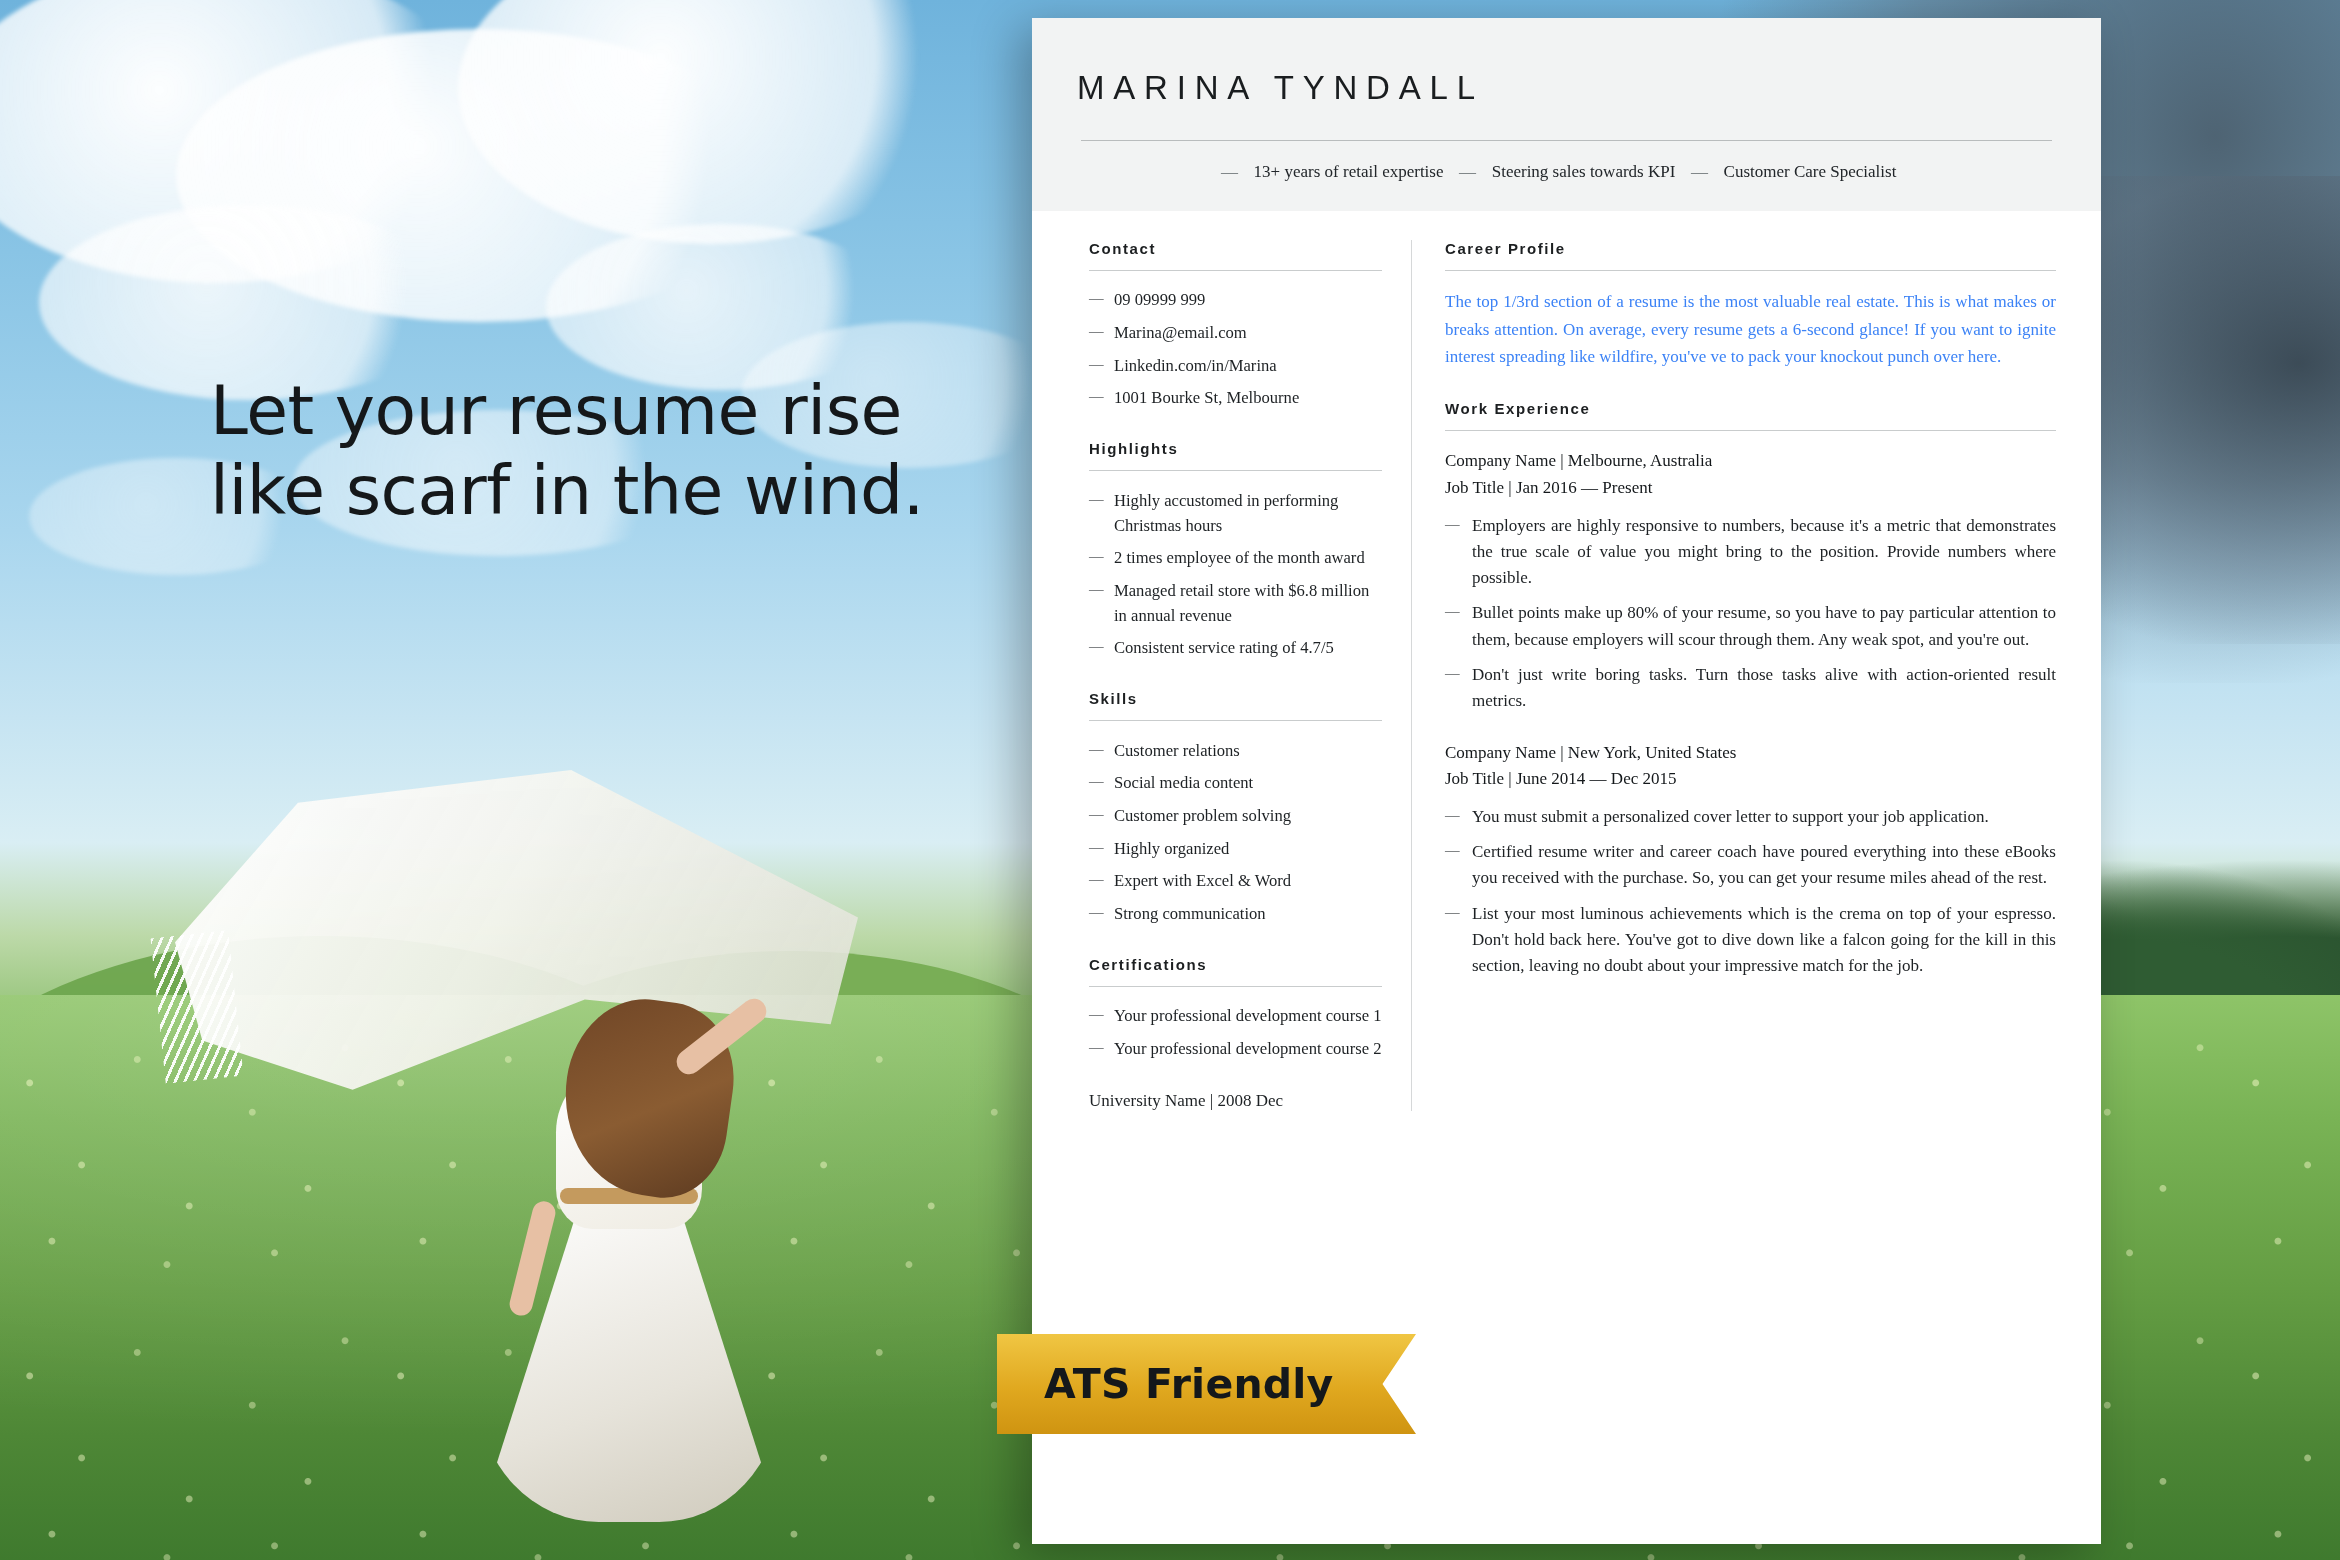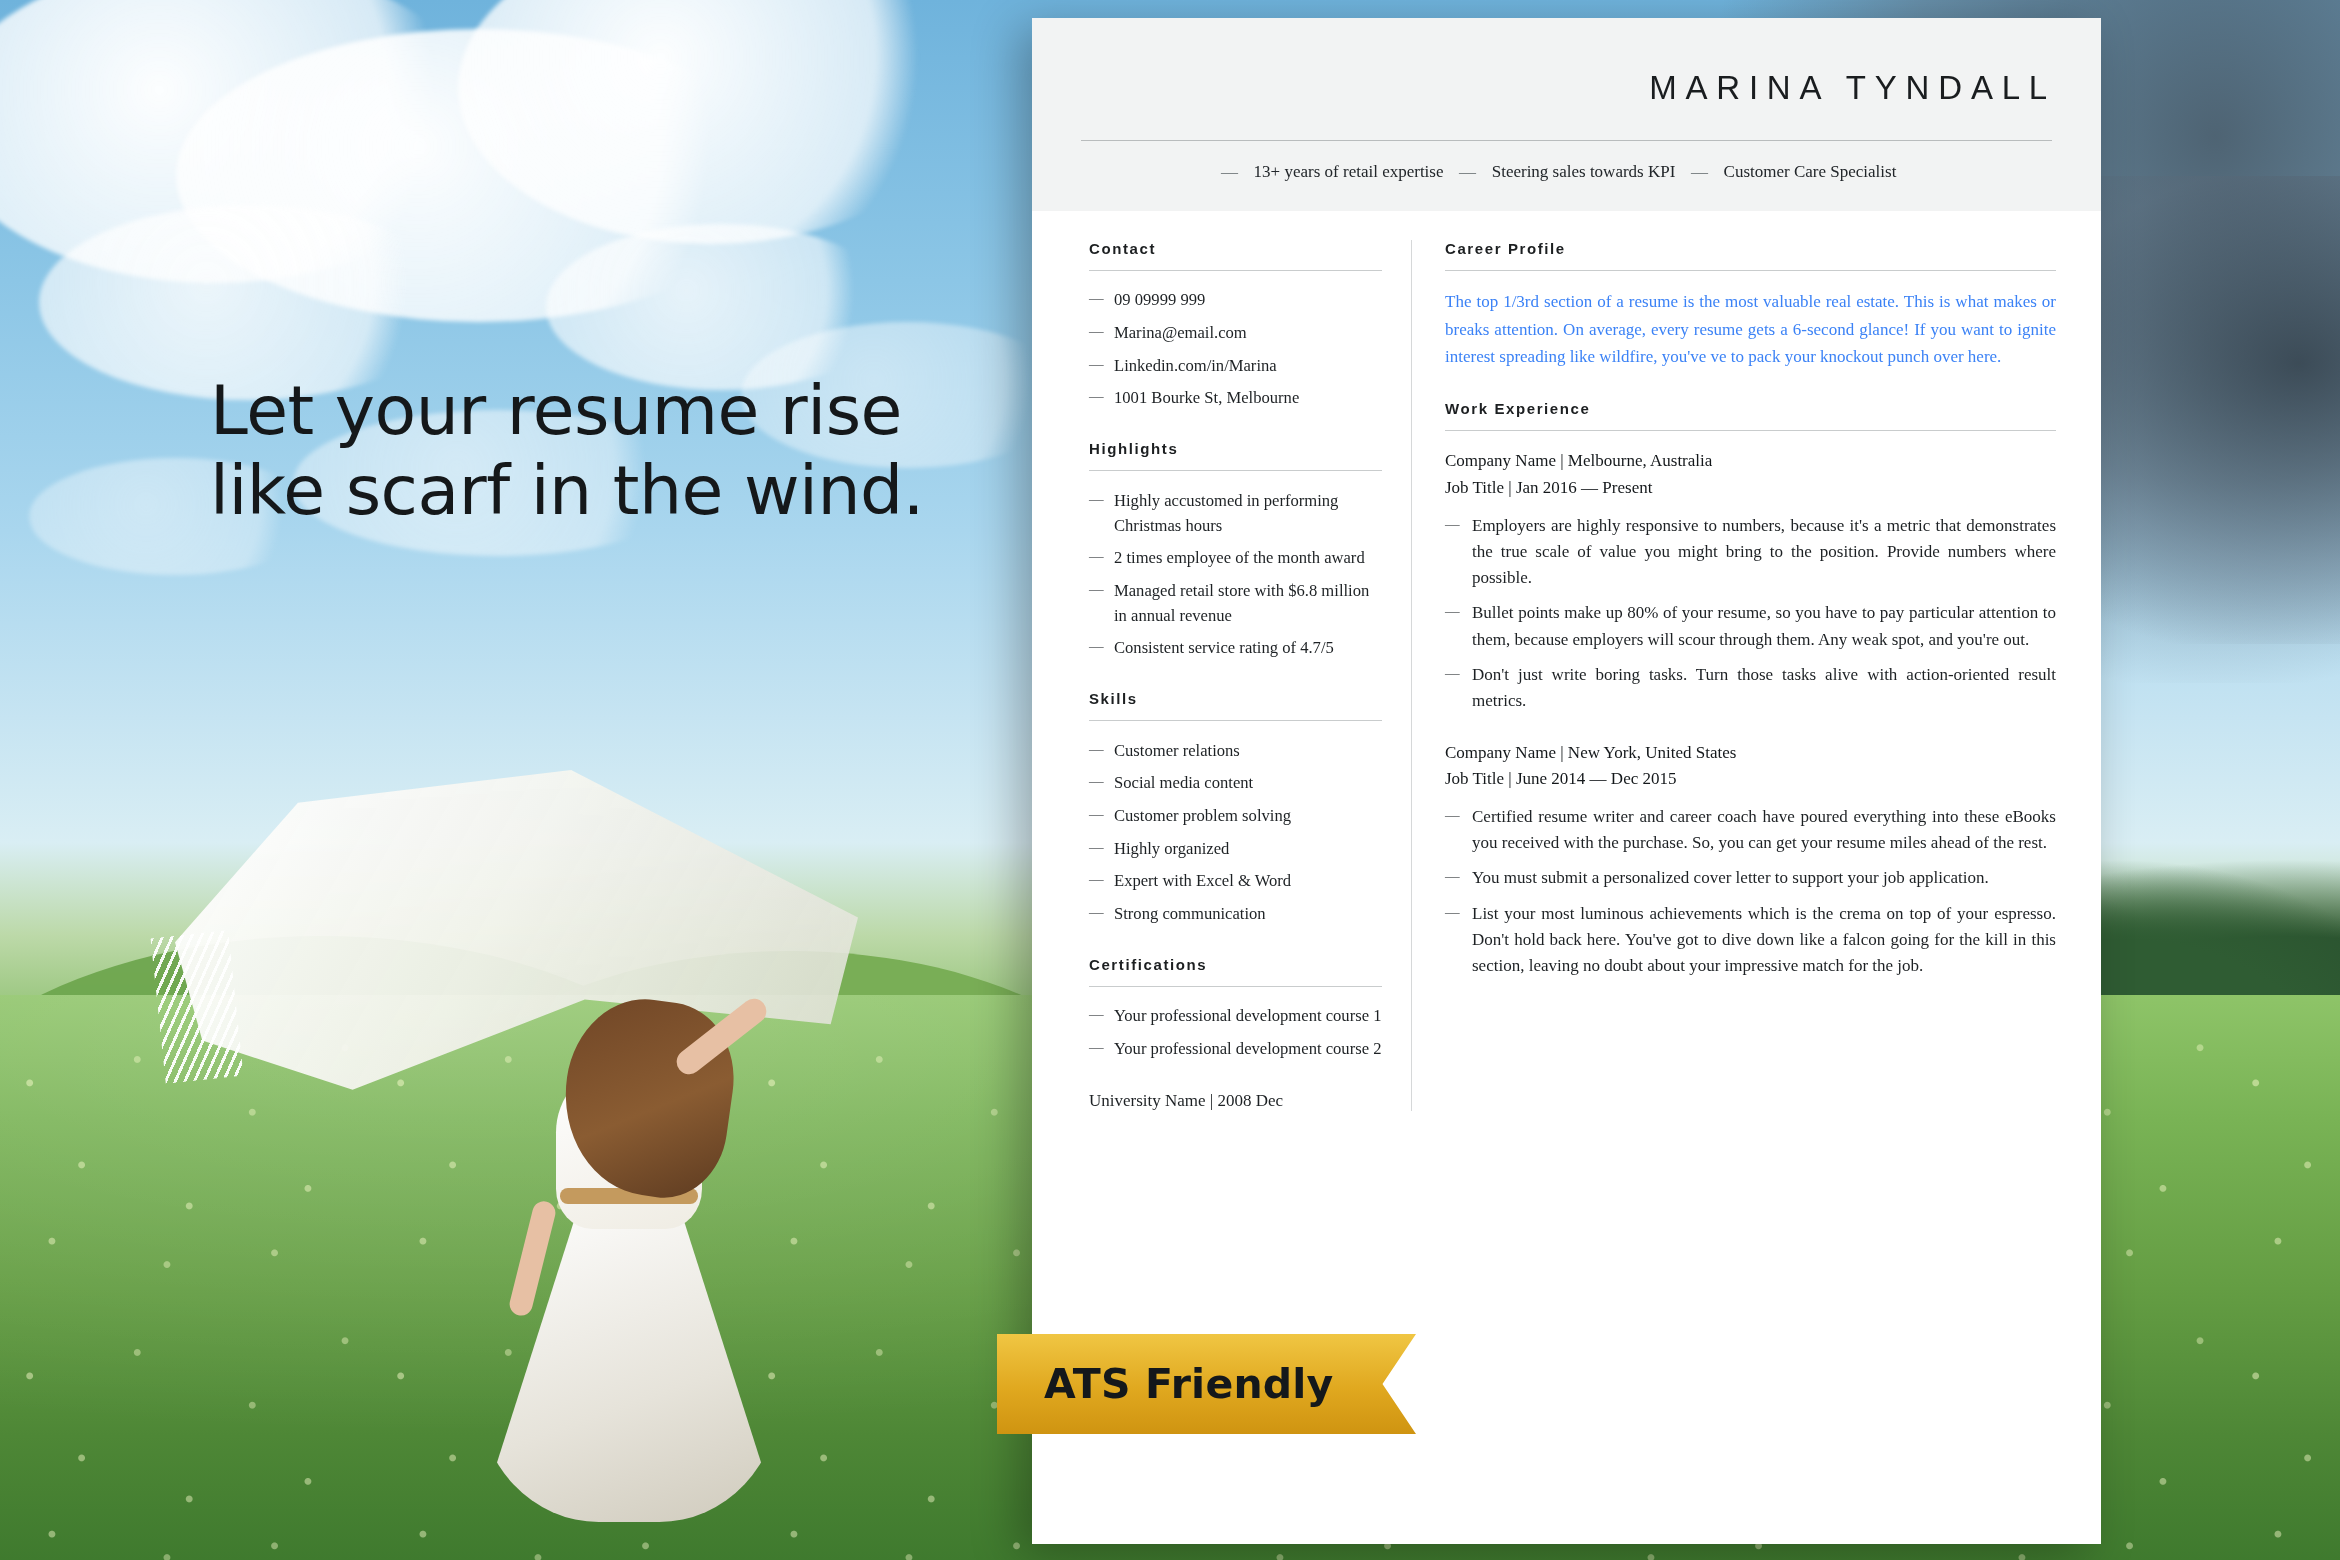--- a/index.html
+++ b/index.html
@@ -149,21 +149,21 @@
     position: absolute; left: 1032px; top: 17.6px; width: 1069px; height: 1526px;
     background: #ffffff;
     box-shadow: -13.7px 9.8px 45px rgba(0,0,0,.30);
   }
   .sheet-head {
     background: #f2f3f3; padding: 51px 45px 29px 45px;
   }
   .name {
     font-family: "Liberation Sans", sans-serif;
     font-size: 33px; letter-spacing: 8.8px; font-weight: 400;
-    color: #1a1d1f; text-align: right;
+    color: #1a1d1f; text-align: left;
   }
   .head-rule { height: 1px; background: #b9bcbd; margin: 33px 3.9px 21.5px 3.9px; }
   .taglines {
     display: flex; justify-content: center; align-items: center; gap: 0;
     font-family: "Liberation Serif", serif; font-size: 17px; color: #22262a;
   }
   .tagline { padding: 0 15.6px; }
   .dash { color: #6f7477; }
 
   .body { display: flex; padding: 29px 45px 0 57px; }
@@ -347,22 +347,22 @@
             <li>Don't just write boring tasks. Turn those tasks alive with action-oriented result metrics.</li>
           </ul>
         </div>
 
         <div>
           <div class="job-head">
             <span class="job-sub">Company Name | New York, United States</span>
             <span class="job-sub">Job Title | June 2014 — Dec 2015</span>
           </div>
           <ul class="bullets">
+            <li>You must submit a personalized cover letter to support your job application.</li>
             <li>Certified resume writer and career coach have poured everything into these eBooks you received with the purchase. So, you can get your resume miles ahead of the rest.</li>
-            <li>You must submit a personalized cover letter to support your job application.</li>
             <li>List your most luminous achievements which is the crema on top of your espresso. Don't hold back here. You've got to dive down like a falcon going for the kill in this section, leaving no doubt about your impressive match for the job.</li>
           </ul>
         </div>
       </div>
 
     </div>
   </div>
 </div>
 
 <div class="ribbon">

